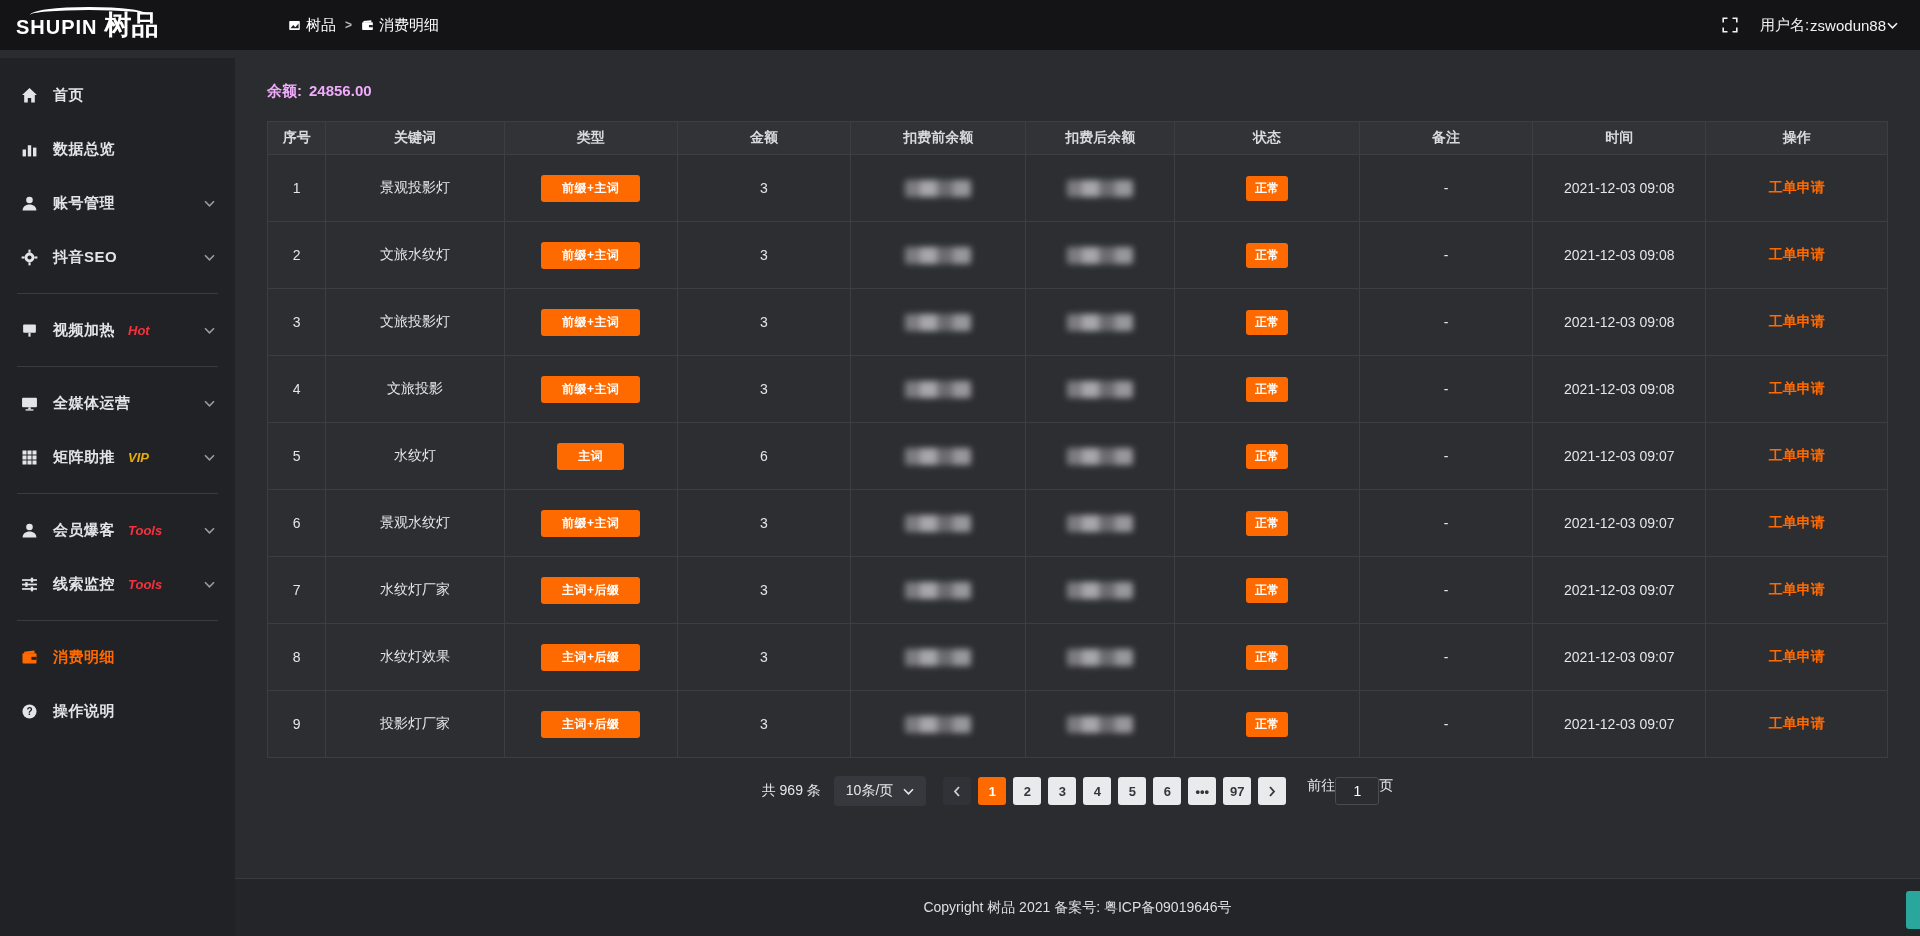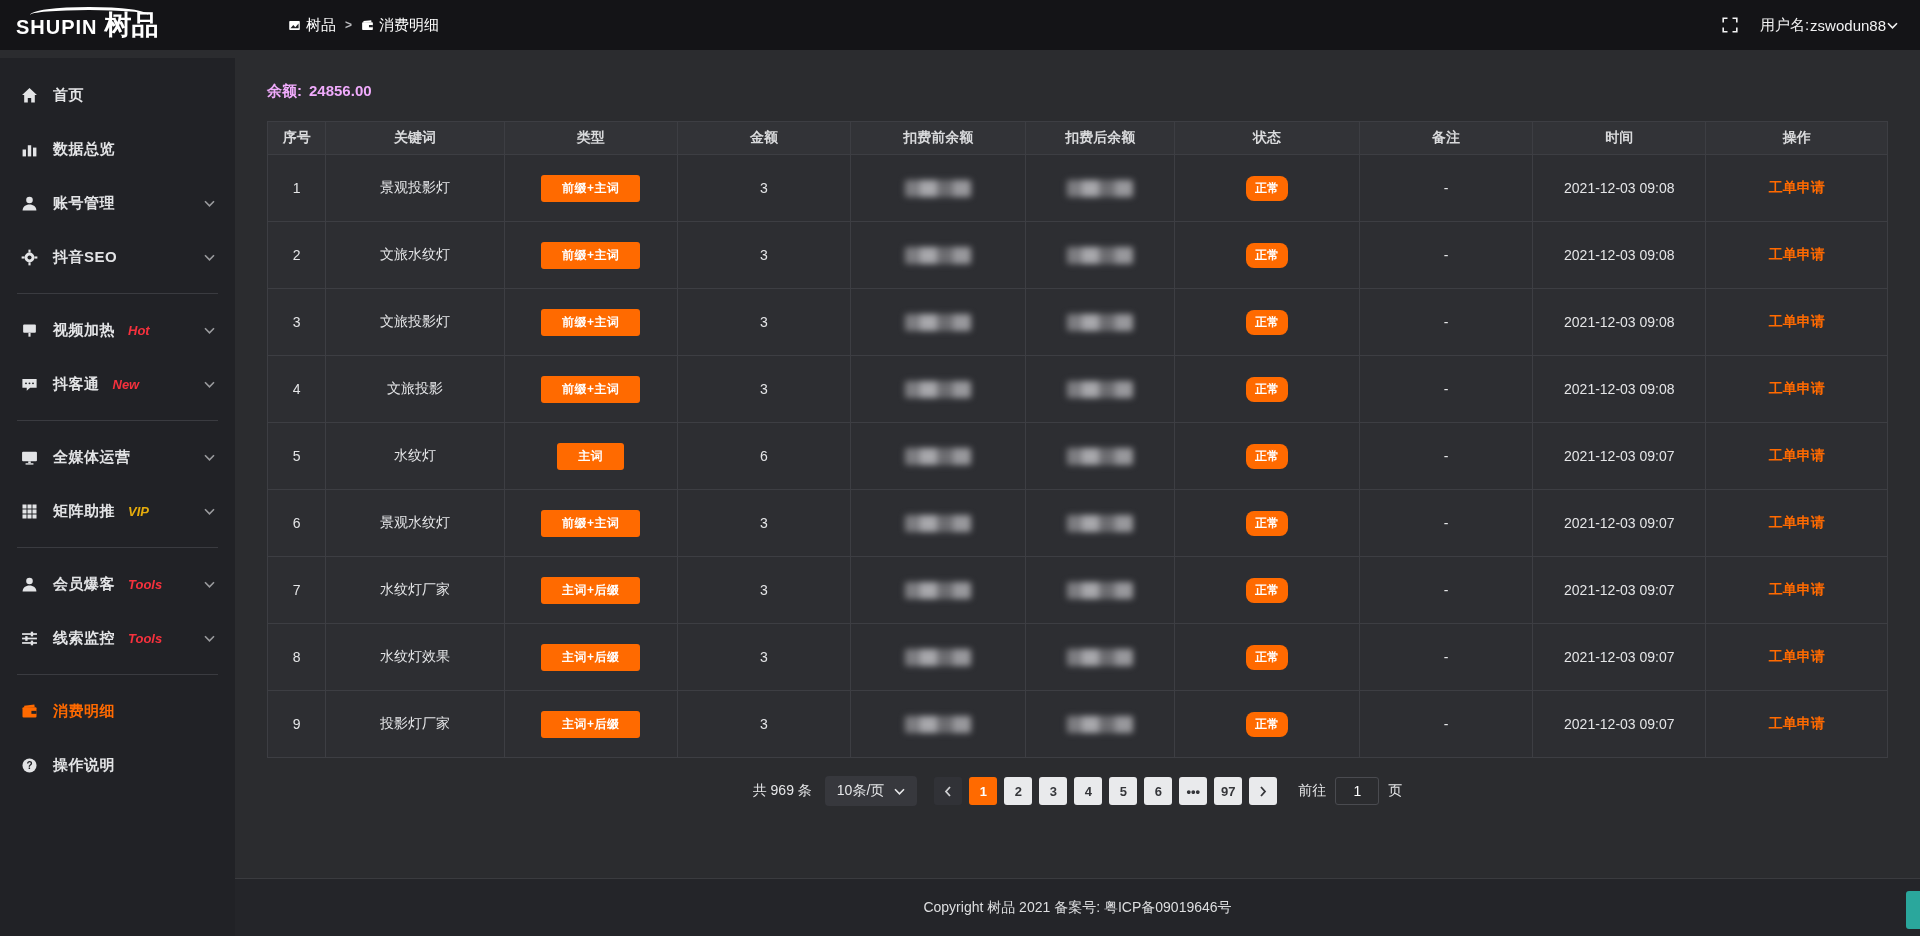--- a/index.html
+++ b/index.html
@@ -44,34 +44,34 @@
   .balance{padding:32px 32px 20px;font-size:15px;font-weight:bold;color:#f0abfc;display:flex;gap:7px}
   .table-wrap{margin:0 32px}
   table{width:100%;border-collapse:collapse;table-layout:fixed;font-size:14px}
   th{height:33px;background:var(--head-bg);border:1px solid var(--line);font-weight:bold;color:#d9dadc;font-size:14px}
   td{height:67px;background:var(--cell-bg);border:1px solid var(--line);text-align:center;color:#e4e5e7}
   th:nth-child(1){width:3.6%}  th:nth-child(2){width:11.0%} th:nth-child(3){width:10.7%}
   th:nth-child(4){width:10.7%} th:nth-child(5){width:10.8%} th:nth-child(6){width:9.2%}
   th:nth-child(7){width:11.4%} th:nth-child(8){width:10.7%} th:nth-child(9){width:10.7%}
   th:nth-child(10){width:11.2%}
   .type-badge{display:inline-block;background:var(--accent);color:#fff;font-size:12px;font-weight:bold;padding:5px 21px;border-radius:3px;letter-spacing:.5px}
-  .status-badge{display:inline-block;background:var(--accent);color:#fff;font-size:12px;font-weight:bold;padding:4px 9px;border-radius:8px}
+  .status-badge{display:inline-block;background:var(--accent);color:#fff;font-size:12px;font-weight:bold;padding:4px 9px;border-radius:3px}
   .blur-block{display:inline-block;width:66px;height:17px;border-radius:2px;vertical-align:middle;
     background:linear-gradient(90deg,#7d7d81 0 22%,#a8a8ac 22% 48%,#6d6d71 48% 72%,#98989c 72%);
     filter:blur(3px)}
   .action-link{color:var(--accent);cursor:pointer;font-weight:700}
   
   .pagination{display:flex;align-items:center;justify-content:center;gap:9px;margin-top:18px;font-size:14px;color:#e6e7e9}
   .page-total{margin-right:4px}
   .page-size{background:#37383d;border-radius:4px;height:30px;padding:0 12px;display:flex;align-items:center;gap:10px;cursor:pointer}
   .page-btns{display:flex;align-items:center;gap:7px;margin-left:8px}
   .page-btn{min-width:28px;height:28px;padding:0 4px;background:#e9eaec;color:#35363a;display:flex;align-items:center;justify-content:center;border-radius:3px;font-weight:bold;cursor:pointer;font-size:13px}
   .page-btn.active{background:var(--accent);color:#fff}
   .page-btn.nav-prev{background:#313237;color:#cfd0d3}
-  .goto{display:flex;align-items:center;gap:9px;margin-left:12px}
+  .goto{display:flex;margin-left:12px}
   .goto-input{width:44px;height:28px;background:transparent;border:1px solid #4a4b50;border-radius:3px;color:#fff;text-align:center;font-size:14px;font-family:inherit}
   
   .footer{margin-top:auto;height:58px;border-top:1px solid #3a3b3f;background:var(--footer-bg);display:flex;align-items:center;justify-content:center;font-size:14px;color:#dedfe1}
   .teal-widget{position:absolute;right:0;bottom:7px;width:14px;height:38px;background:#2aa79c;border-radius:3px 0 0 3px}
   svg{display:block}
 </style>
 </head>
 <body>
 
 <div class="topbar">
@@ -177,37 +177,20 @@
       <div class="menu-divider"></div>
       <div class="menu-item">
         <span class="mi-icon">
           <svg width="17" height="17" viewBox="0 0 16 16" fill="currentColor">
             <rect x="2" y="2.4" width="12" height="7.8" rx="1"></rect>
             <rect x="7" y="10.2" width="2" height="3.6"></rect>
           </svg>
         </span>
         <span class="mi-label">视频加热</span>
         <span class="mi-badge red">Hot</span>
-        <span class="mi-chevron" style="color:#9a9b9e">
-          <svg width="11" height="7" viewBox="0 0 11 7">
-            <polyline points="1,1.2 5.5,5.8 10,1.2" fill="none" stroke="currentColor" stroke-width="1.6"></polyline>
-          </svg>
-        </span>
-      </div>
-      <div class="menu-item">
-        <span class="mi-icon">
-          <svg width="17" height="17" viewBox="0 0 16 16" fill="currentColor">
-            <path d="M1.3 2.8 H14.7 V11 H8.6 L5.4 13.8 V11 H1.3 Z"></path>
-            <circle cx="4.7" cy="6.9" r="0.9" fill="#212226"></circle>
-            <circle cx="8" cy="6.9" r="0.9" fill="#212226"></circle>
-            <circle cx="11.3" cy="6.9" r="0.9" fill="#212226"></circle>
-          </svg>
-        </span>
-        <span class="mi-label">抖客通</span>
-        <span class="mi-badge red">New</span>
         <span class="mi-chevron" style="color:#9a9b9e">
           <svg width="11" height="7" viewBox="0 0 11 7">
             <polyline points="1,1.2 5.5,5.8 10,1.2" fill="none" stroke="currentColor" stroke-width="1.6"></polyline>
           </svg>
         </span>
       </div>
       <div class="menu-divider"></div>
       <div class="menu-item">
         <span class="mi-icon">
           <svg width="17" height="17" viewBox="0 0 16 16" fill="currentColor">

